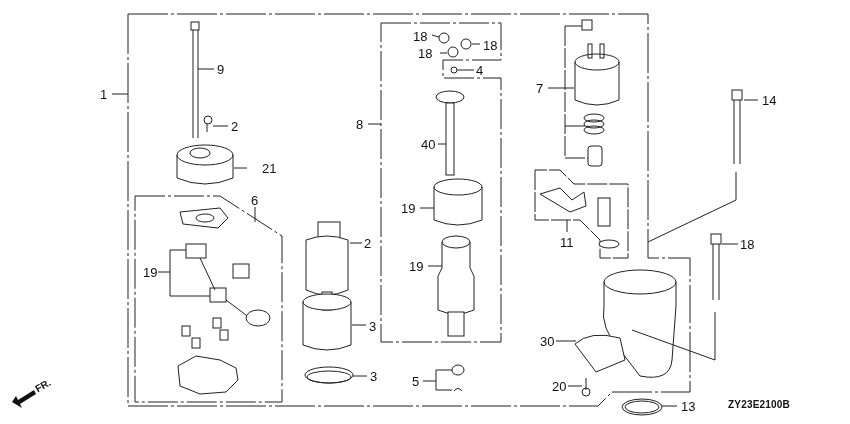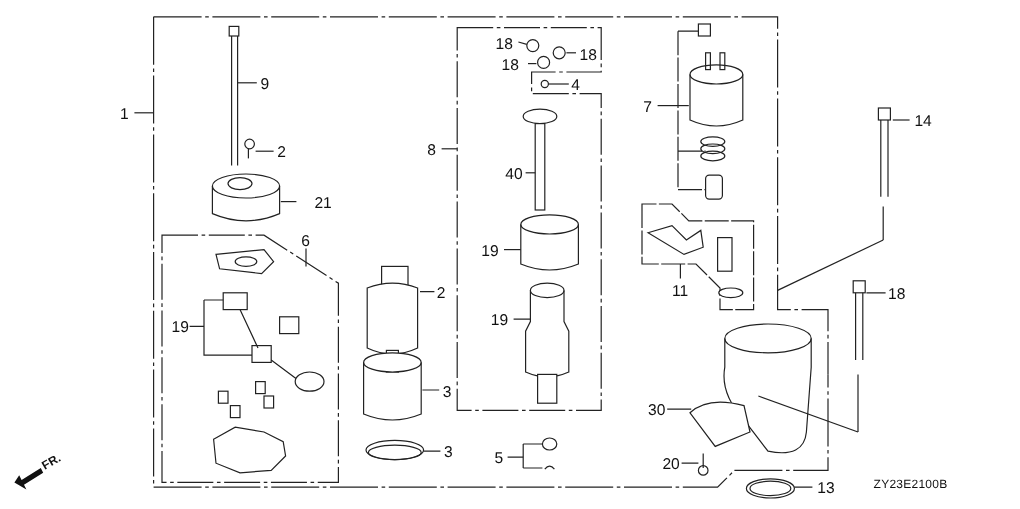--- a/index.html
+++ b/index.html
@@ -1,19 +1,19 @@
 <!DOCTYPE html>
 <html><head>
 <meta charset="utf-8">
 <style>
   html,body{margin:0;padding:0;background:#fff;}
   body{width:850px;height:424px;position:relative;overflow:hidden;font-family:"Liberation Sans",sans-serif;}
   #diagram{position:absolute;left:0;top:0;width:850px;height:424px;}
   .lbl{position:absolute;font-size:13px;color:#111;line-height:1;}
-  .code{position:absolute;font-size:10px;color:#111;font-weight:normal;letter-spacing:0.2px;}
+  .code{position:absolute;font-size:10px;color:#111;font-weight:bold;letter-spacing:0.2px;}
   .fr{position:absolute;font-size:10px;font-weight:bold;color:#111;transform:rotate(-30deg);}
 </style>
 </head>
 <body>
 
 <div id="diagram">
 <svg width="850" height="424" viewBox="0 0 850 424" style="position:absolute;left:0;top:0;">
   <g fill="none" stroke="#222" stroke-width="1">
 
     <path d="M128,14 L648,14 L648,258 L690,258 L690,312" stroke-dasharray="40,3,3,3"></path>

